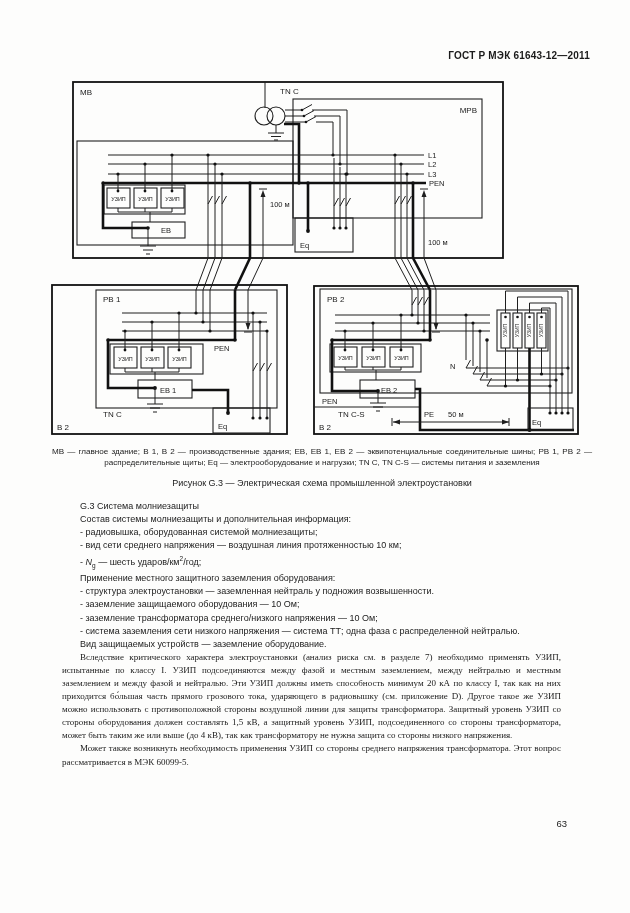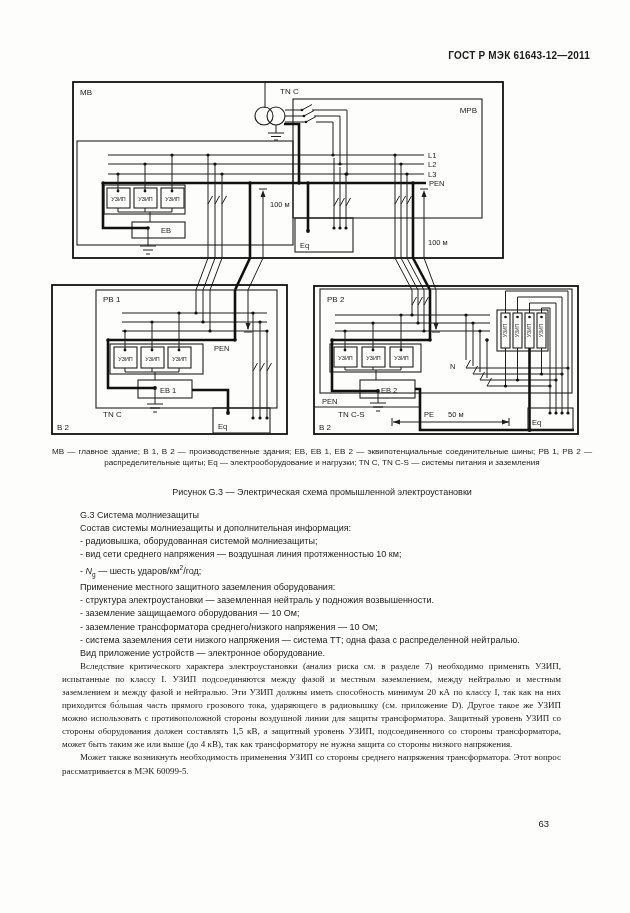--- a/index.html
+++ b/index.html
@@ -15,29 +15,29 @@
   .dot{fill:#111;stroke:none;}
   .arr{fill:#1f1f1f;stroke:none;}
   text{fill:#1b1b1b;font-family:"Liberation Sans",sans-serif;}
   .lbl{font-size:8px;}
   .lb7{font-size:7.5px;}
   .lb5{font-size:5.4px;}
   .lb5v{font-size:5px;}
   .textblock{position:absolute;top:447px;left:52px;width:540px;}
   .legend{font-size:8.1px;line-height:10.5px;text-align:justify;text-align-last:center;
           color:#222;}
-  .figcap{margin-top:19px;text-align:center;font-size:9px;}
+  .figcap{margin-top:10px;text-align:center;font-size:9px;}
   .body{margin-top:12px;margin-left:10px;width:499px;font-size:9px;line-height:13.1px;
         text-align:justify;}
   .body .h{font-weight:normal;text-indent:18px;}
   .body .indent{text-indent:18px;font-family:Liberation Serif, serif;}
   .body .it{text-indent:18px;}
   sub,sup{font-size:6.5px;}
   .nvar{font-style:italic;}
-  .pageno{position:absolute;top:818px;left:40px;width:509px;text-align:right;font-size:9.5px;}
+  .pageno{position:absolute;top:818px;left:58px;width:509px;text-align:right;font-size:9.5px;}
 </style>
 </head>
 <body>
 
 <div id="page">
 
   <div class="hdr">ГОСТ Р МЭК 61643-12—2011</div>
 
   <svg width="630" height="445" viewBox="0 0 630 445">
 
@@ -429,20 +429,20 @@
       <div class="h">G.3 Система молниезащиты</div>
       <div class="it">Состав системы молниезащиты и дополнительная информация:</div>
       <div class="it">- радиовышка, оборудованная системой молниезащиты;</div>
       <div class="it">- вид сети среднего напряжения — воздушная линия протяженностью 10 км;</div>
       <div class="it"><span>- </span><span class="nvar">N</span><sub>g</sub><span> — шесть ударов/км</span><sup>2</sup><span>/год;</span></div>
       <div class="it">Применение местного защитного заземления оборудования:</div>
       <div class="it">- структура электроустановки — заземленная нейтраль у подножия возвышенности.</div>
       <div class="it">- заземление защищаемого оборудования — 10 Ом;</div>
       <div class="it">- заземление трансформатора среднего/низкого напряжения — 10 Ом;</div>
       <div class="it">- система заземления сети низкого напряжения — система ТТ; одна фаза с распределенной нейтралью.</div>
-      <div class="it">Вид приложение устройств — электронное оборудование.</div>
+      <div class="it">Вид защищаемых устройств — заземление оборудование.</div>
       <div class="indent">Вследствие критического характера электроустановки (анализ риска см. в разделе 7) необходимо применять УЗИП, испытанные по классу I. УЗИП подсоединяются между фазой и местным заземлением, между нейтралью и местным заземлением и между фазой и нейтралью. Эти УЗИП должны иметь способность минимум 20 кА по классу I, так как на них приходится бо́льшая часть прямого грозового тока, ударяющего в радиовышку (см. приложение D). Другое такое же УЗИП можно использовать с противоположной стороны воздушной линии для защиты трансформатора. Защитный уровень УЗИП со стороны оборудования должен составлять 1,5 кВ, а защитный уровень УЗИП, подсоединенного со стороны трансформатора, может быть таким же или выше (до 4 кВ), так как трансформатору не нужна защита со стороны низкого напряжения.</div>
       <div class="indent">Может также возникнуть необходимость применения УЗИП со стороны среднего напряжения трансформатора. Этот вопрос рассматривается в МЭК 60099-5.</div>
     </div>
   </div>
 
   <div class="pageno">63</div>
 </div>
 
 </body></html>

